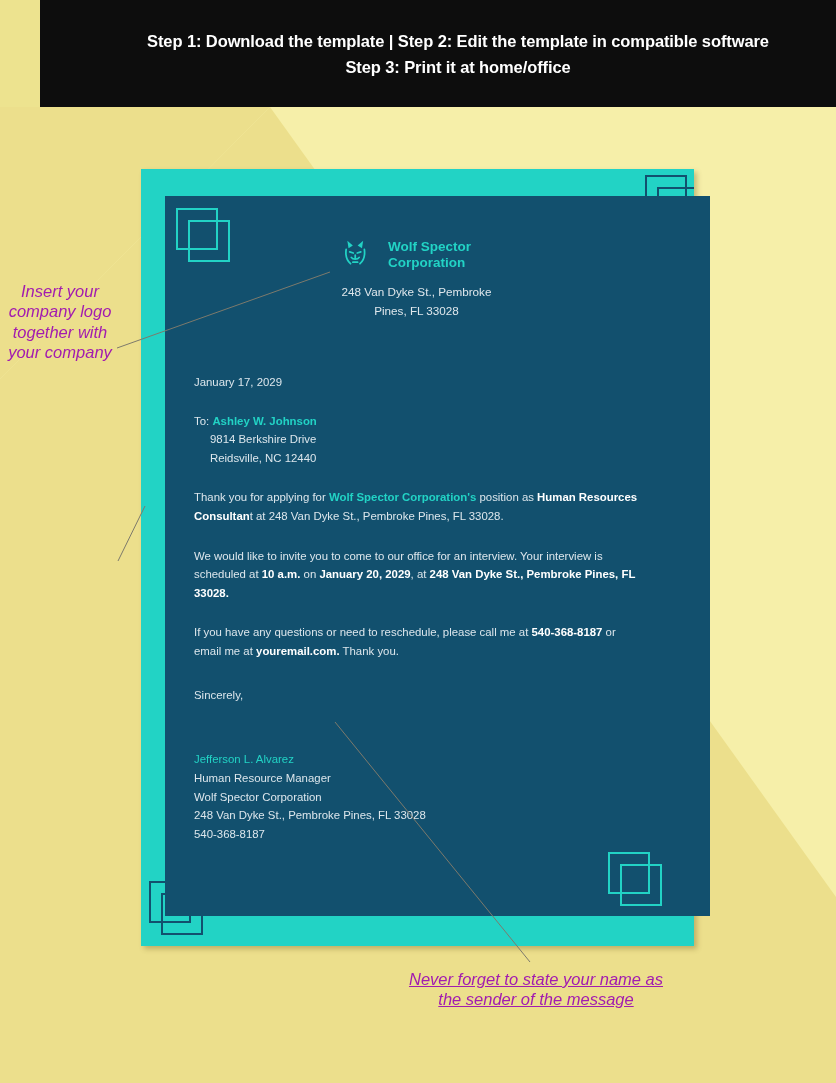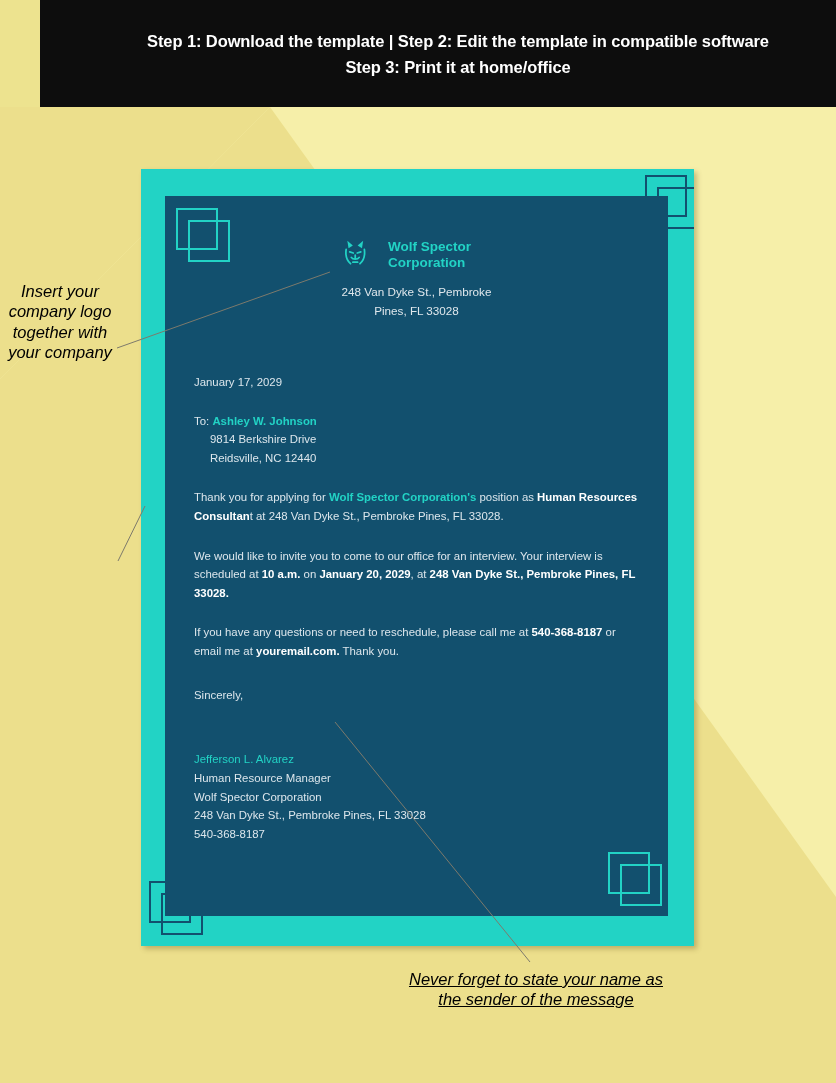--- a/index.html
+++ b/index.html
@@ -69,20 +69,21 @@
     overflow: hidden;
   }
   .letter-panel {
     position: absolute;
     left: 165px;
     top: 196px;
     width: 503px;
     height: 720px;
     background: #12506e;
     overflow: hidden;
+    padding-left: 42px;
   }
 
   
   .sqgroup { position: absolute; }
   .sq {
     position: absolute;
     box-sizing: border-box;
     background: transparent;
   }
 
@@ -145,21 +146,21 @@
     width: 445px;
     color: #dce6ec;
     font-size: 11.4px;
     line-height: 18.8px;
   }
   .sig-name { color: #22d3c5; font-weight: normal; }
 
   
   .anno {
     position: absolute;
-    color: #000000;
+    color: #a21caf;
     font-size: 16.5px;
     font-style: italic;
     font-weight: 500;
     line-height: 20.4px;
     text-align: center;
   }
   #anno-logo  { left: 6px;   top: 281px;  width: 108px; }
   #anno-recv  { left: 6px;   top: 499px;  width: 108px; }
   #anno-sender{ left: 396px; top: 969px;  width: 280px; text-decoration: underline; }
 

